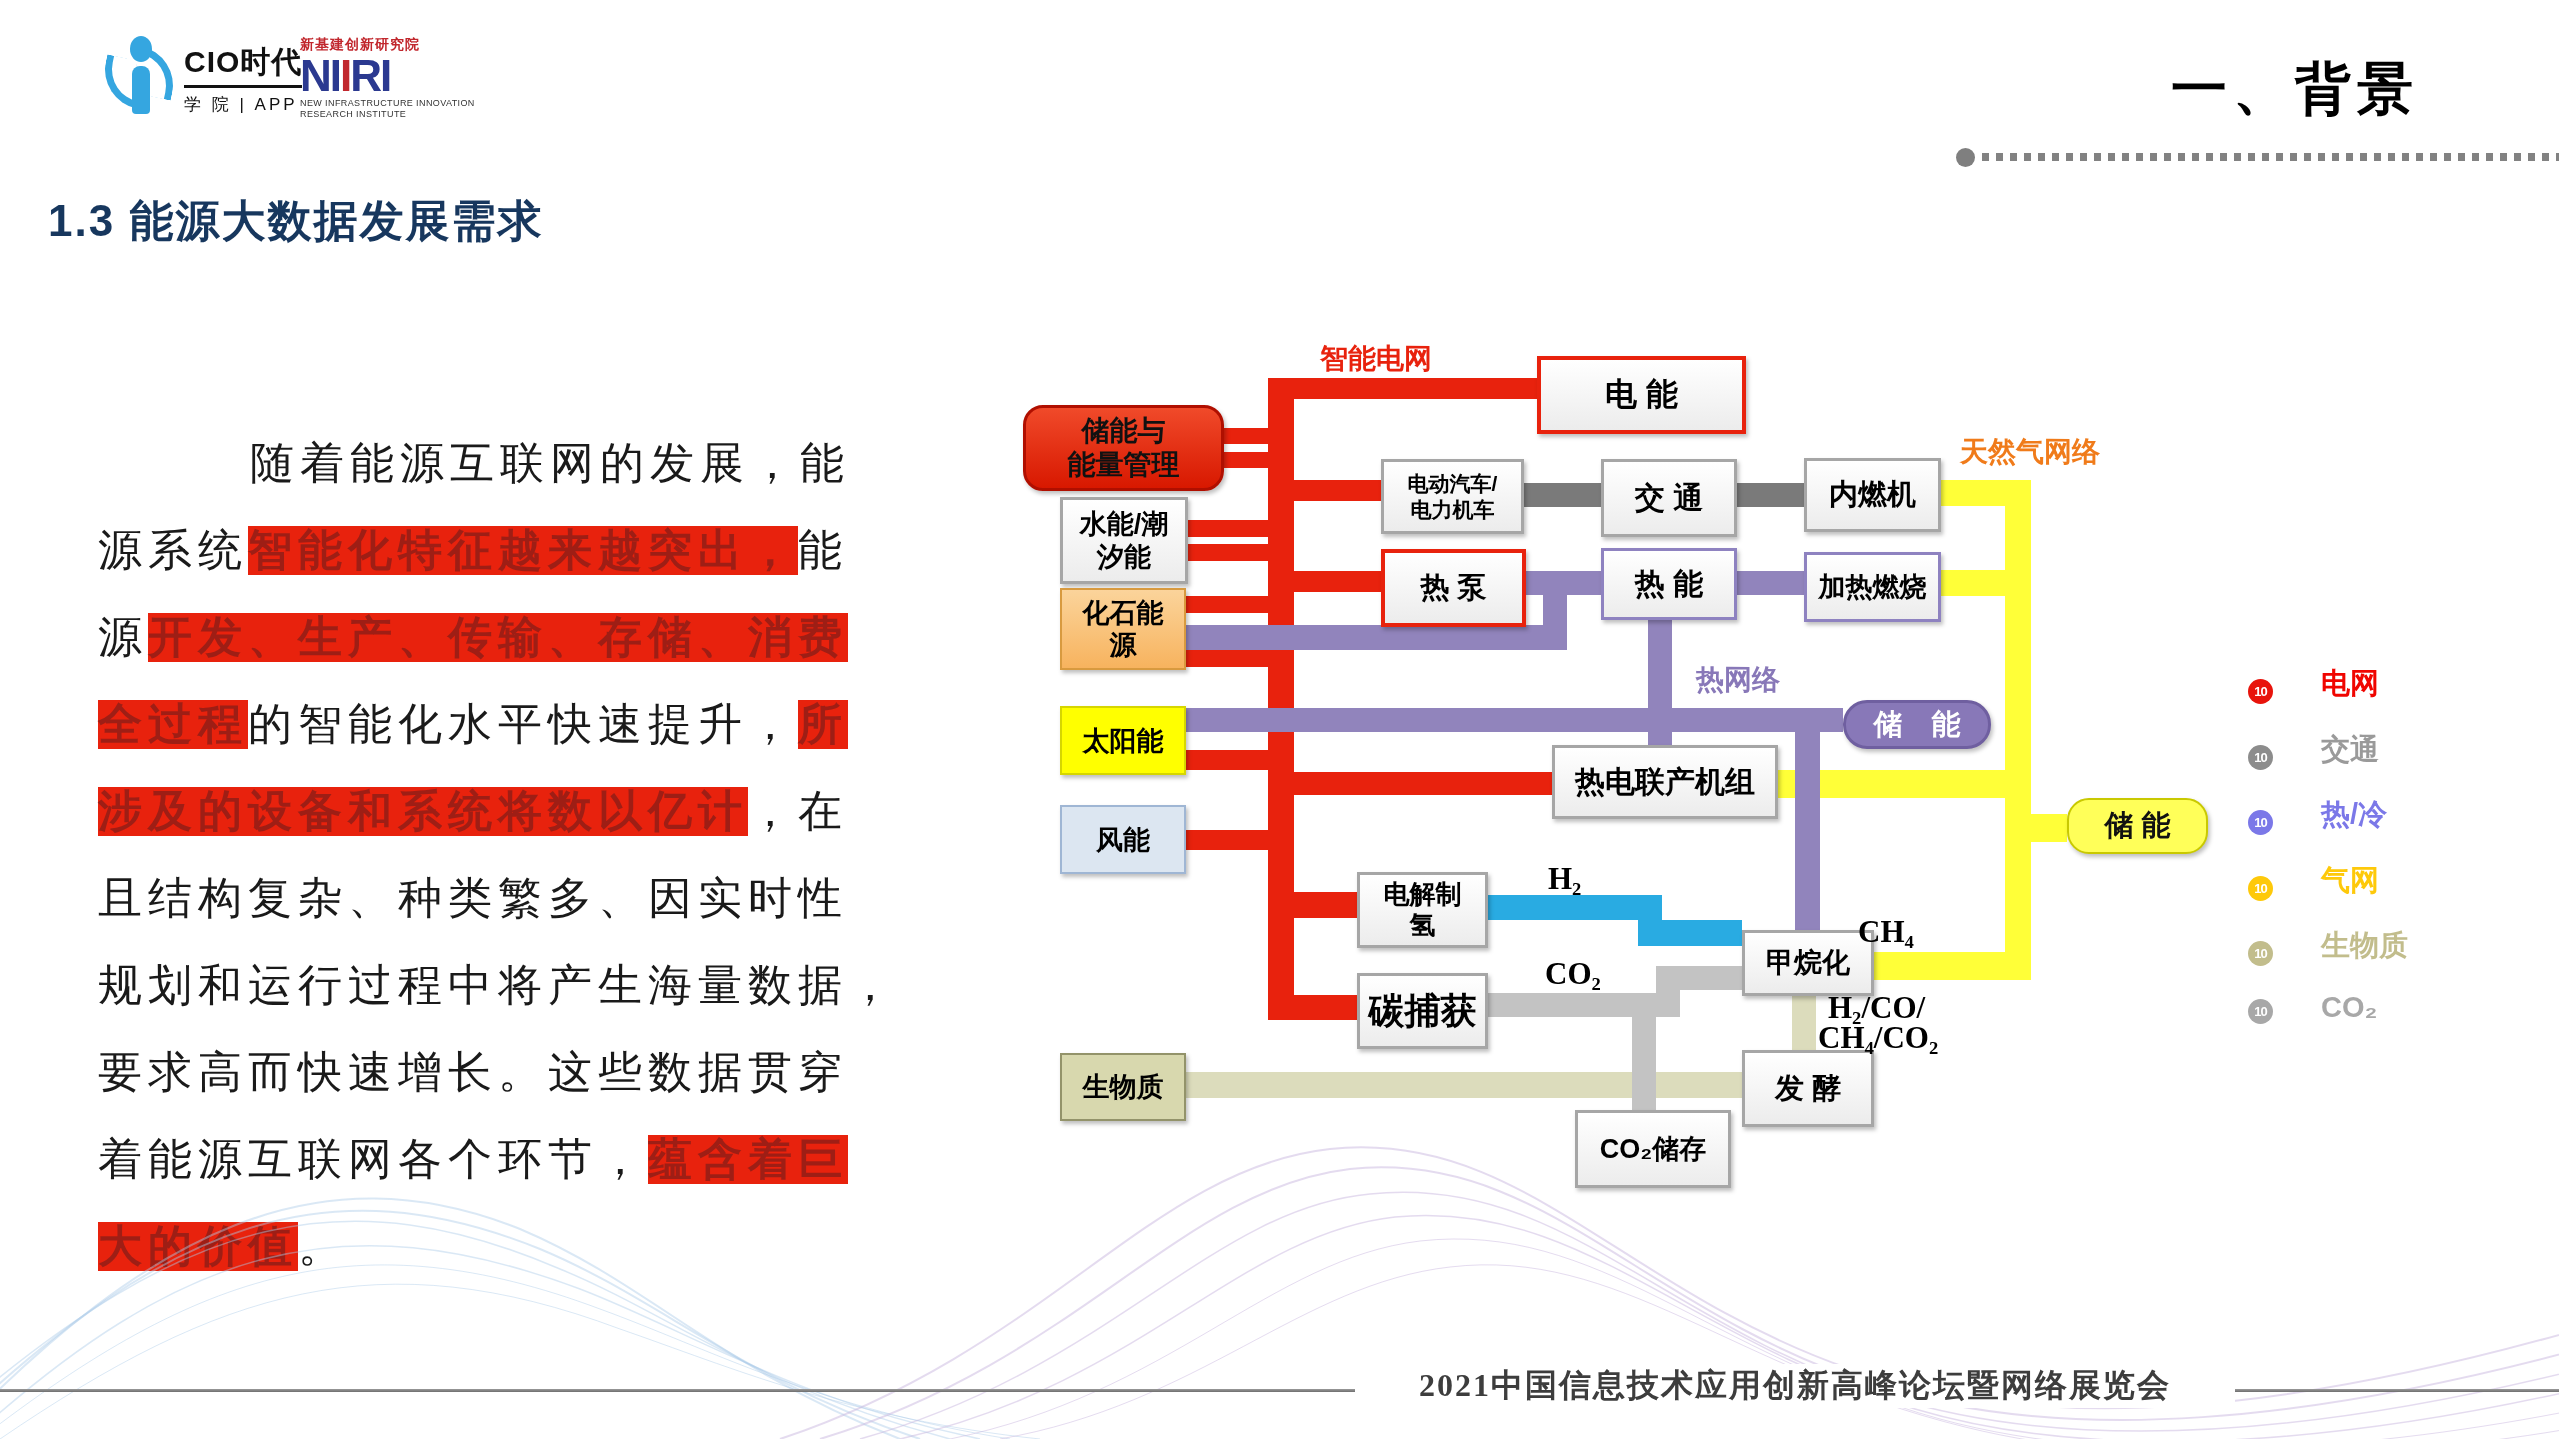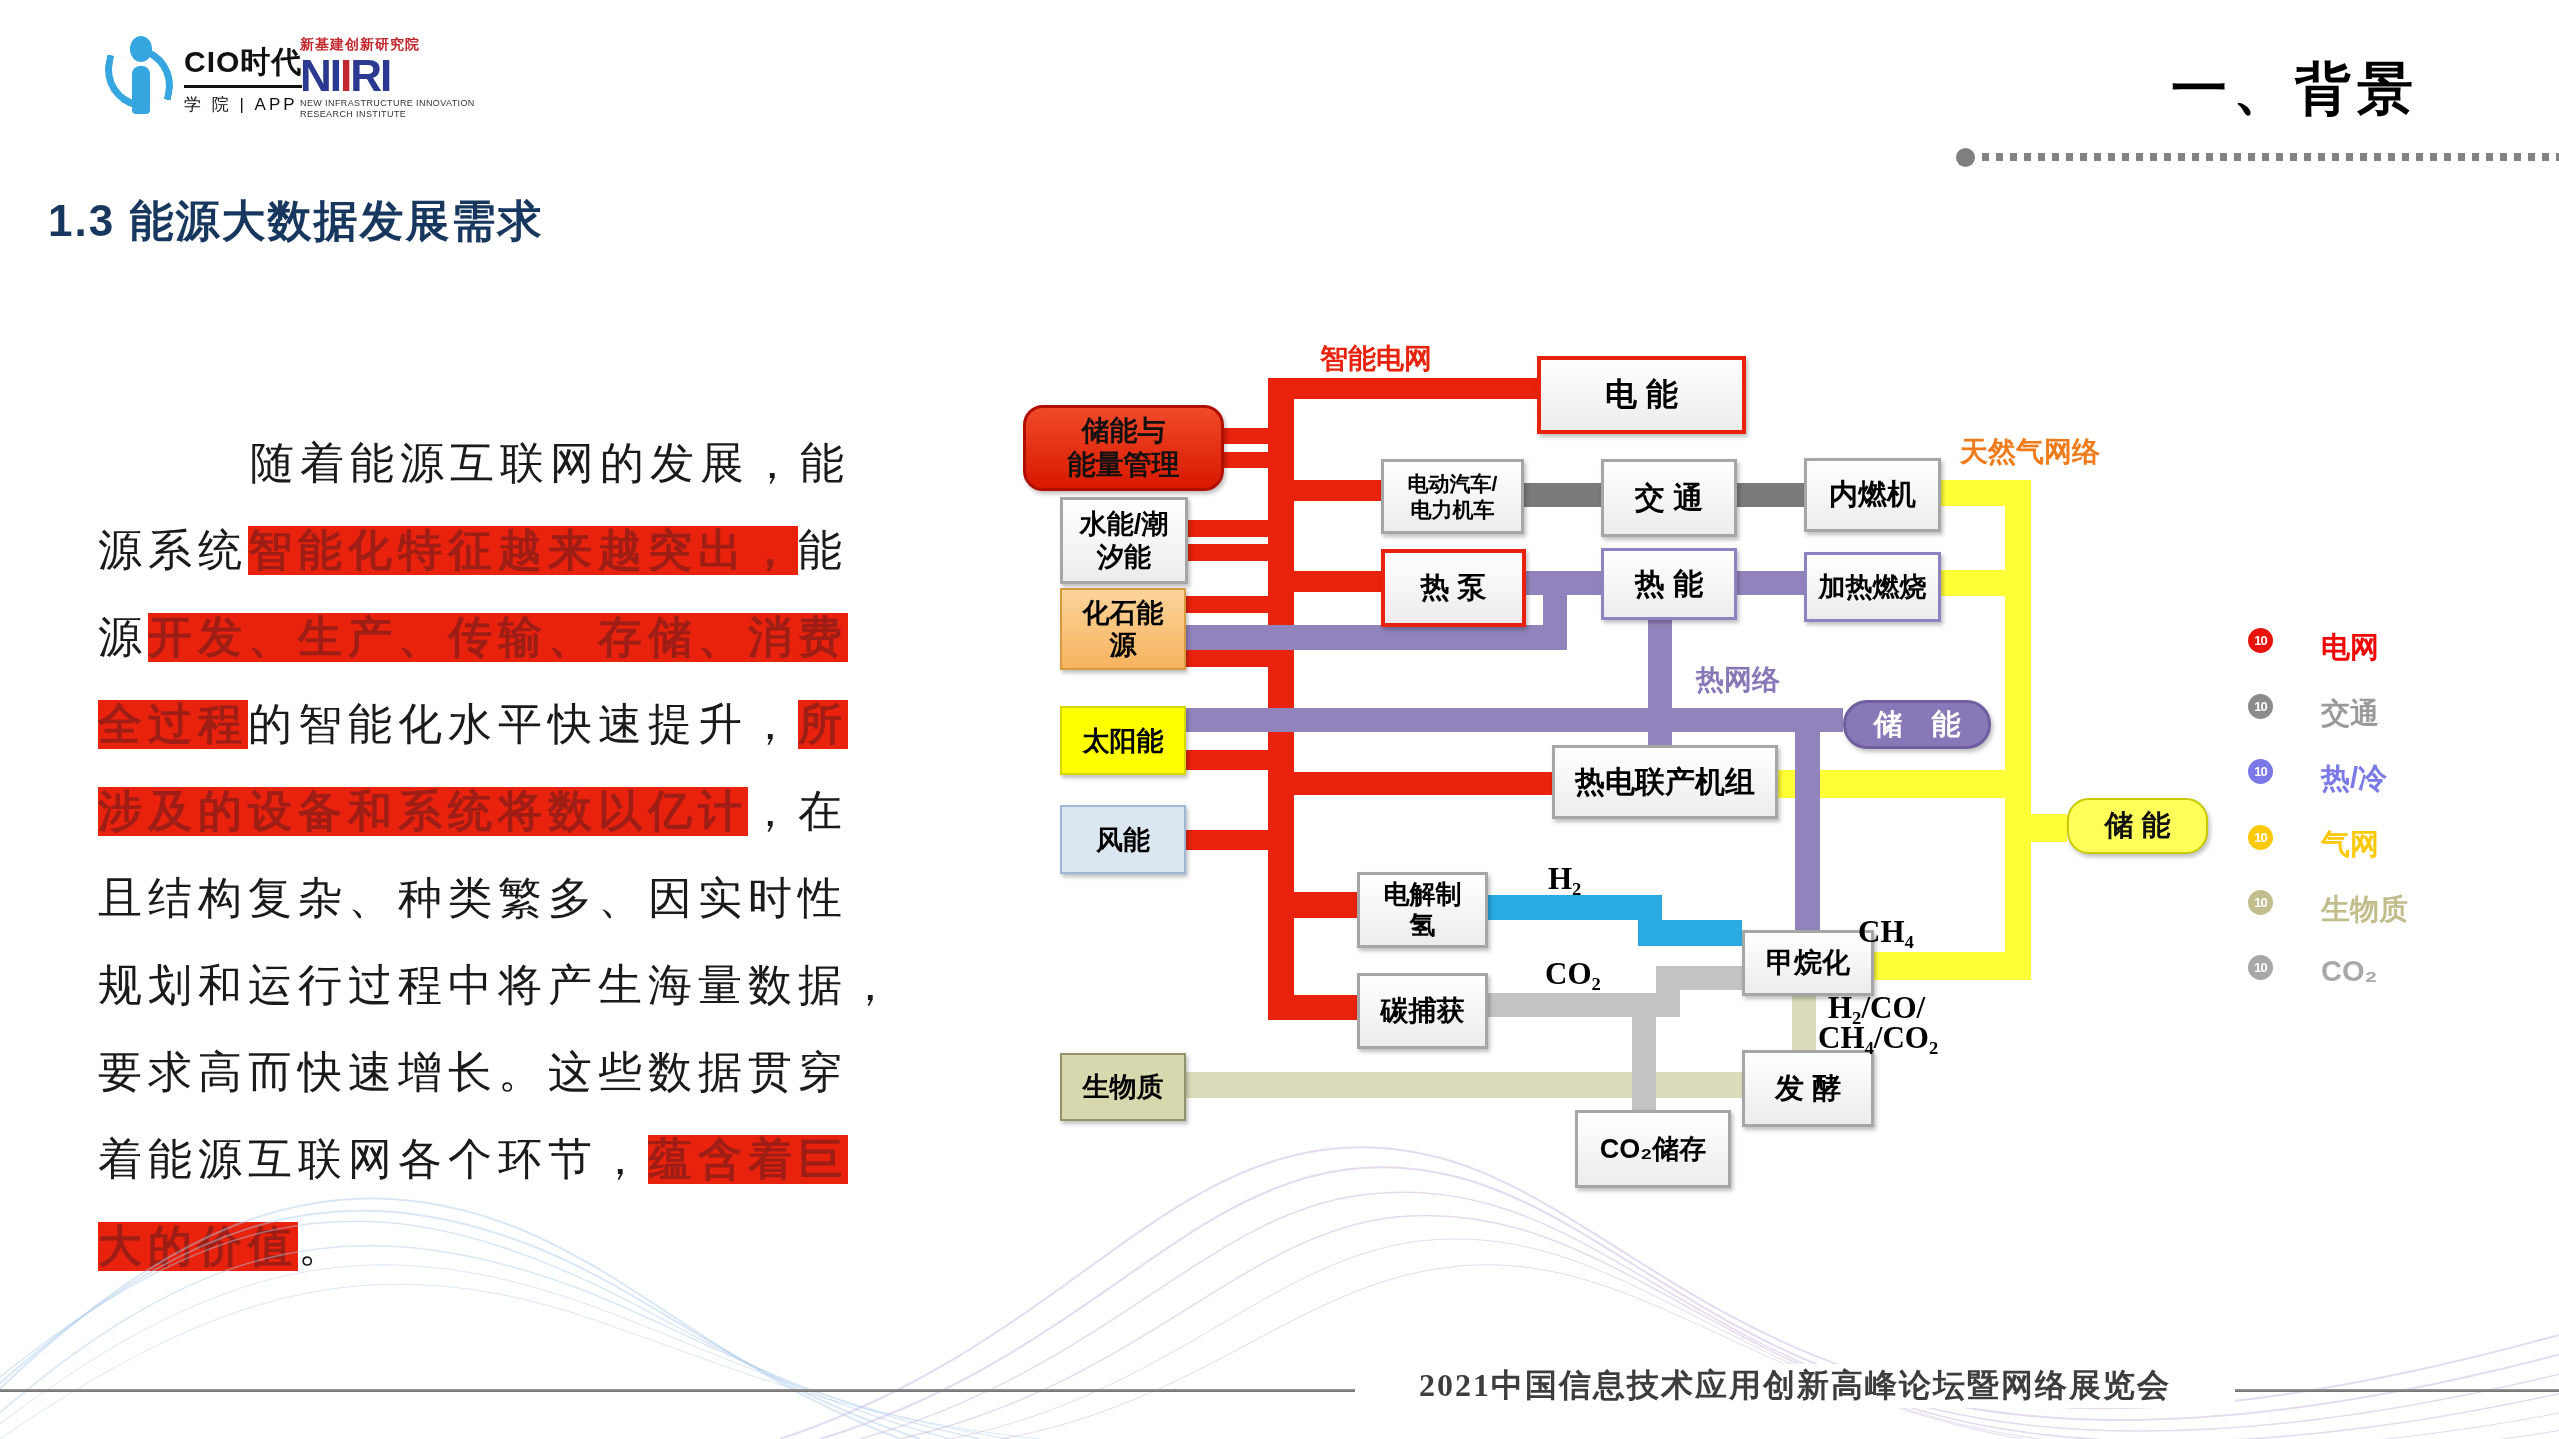--- a/index.html
+++ b/index.html
@@ -57,21 +57,21 @@
   .yellowline{background:#ffff38;}
   .blueline{background:#29abe2;}
   .co2line{background:#c3c3c3;}
   .oliveline{background:#dcdcbc;}.z2{z-index:2}.z3{z-index:3}.z4{z-index:4}
   .dlabel{position:absolute;font-weight:bold;z-index:6;white-space:nowrap;}
   .lab-smart{color:#e8220d;font-size:28px;}
   .lab-gas{color:#f07b1a;font-size:28px;}
   .lab-heat{color:#8878b8;font-size:28px;}
   .chem{font-family:"Liberation Serif",serif;color:#000;font-size:31px;}
   
-  .legend-item{position:absolute;display:flex;align-items:flex-start;z-index:6;}
+  .legend-item{position:absolute;display:flex;align-items:flex-end;z-index:6;margin-top:36px;}
   .lg-bullet{width:25px;height:25px;border-radius:50%;color:#fff;font-size:13px;font-weight:bold;
     display:flex;align-items:center;justify-content:center;letter-spacing:-1px;}
   .lg-label{margin-left:48px;font-size:29px;font-weight:bold;}
   .lg-red .lg-bullet{background:#e8140c}.lg-red .lg-label{color:#f00500}
   .lg-gray .lg-bullet{background:#8c8c8c}.lg-gray .lg-label{color:#9a9a9a}
   .lg-blue .lg-bullet{background:#7b78e8}.lg-blue .lg-label{color:#7b78e8}
   .lg-yellow .lg-bullet{background:#fec90a}.lg-yellow .lg-label{color:#fec90a}
   .lg-olive .lg-bullet{background:#c2bd8c}.lg-olive .lg-label{color:#c2bd8c}
   .lg-co2 .lg-bullet{background:#a8a8a8}.lg-co2 .lg-label{color:#a8a8a8;font-family:"Liberation Sans",sans-serif;}
   
@@ -222,21 +222,21 @@
   <div class="node pill-purple" style="left:823px;top:370px;width:142px;height:43px">
     <div>储　能</div>
   </div>
   <div class="node pill-yellow" style="left:1047px;top:468px;width:137px;height:52px">
     <div>储 能</div>
   </div>
   <div class="node" style="left:337px;top:542px;width:125px;height:70px;font-size:26px">
     <div class="l1">电解制</div>
       <div class="l1">氢</div>
   </div>
-  <div class="node" style="left:337px;top:643px;width:125px;height:70px;font-size:28px">
+  <div class="node" style="left:337px;top:643px;width:125px;height:70px;font-size:36px">
     <div>碳捕获</div>
   </div>
   <div class="node" style="left:722px;top:600px;width:126px;height:60px;font-size:28px">
     <div>甲烷化</div>
   </div>
   <div class="node" style="left:722px;top:720px;width:126px;height:71px;font-size:29px">
     <div>发 酵</div>
   </div>
   <div class="node" style="left:555px;top:780px;width:150px;height:72px;font-size:27px">
     <div>CO₂储存</div>

